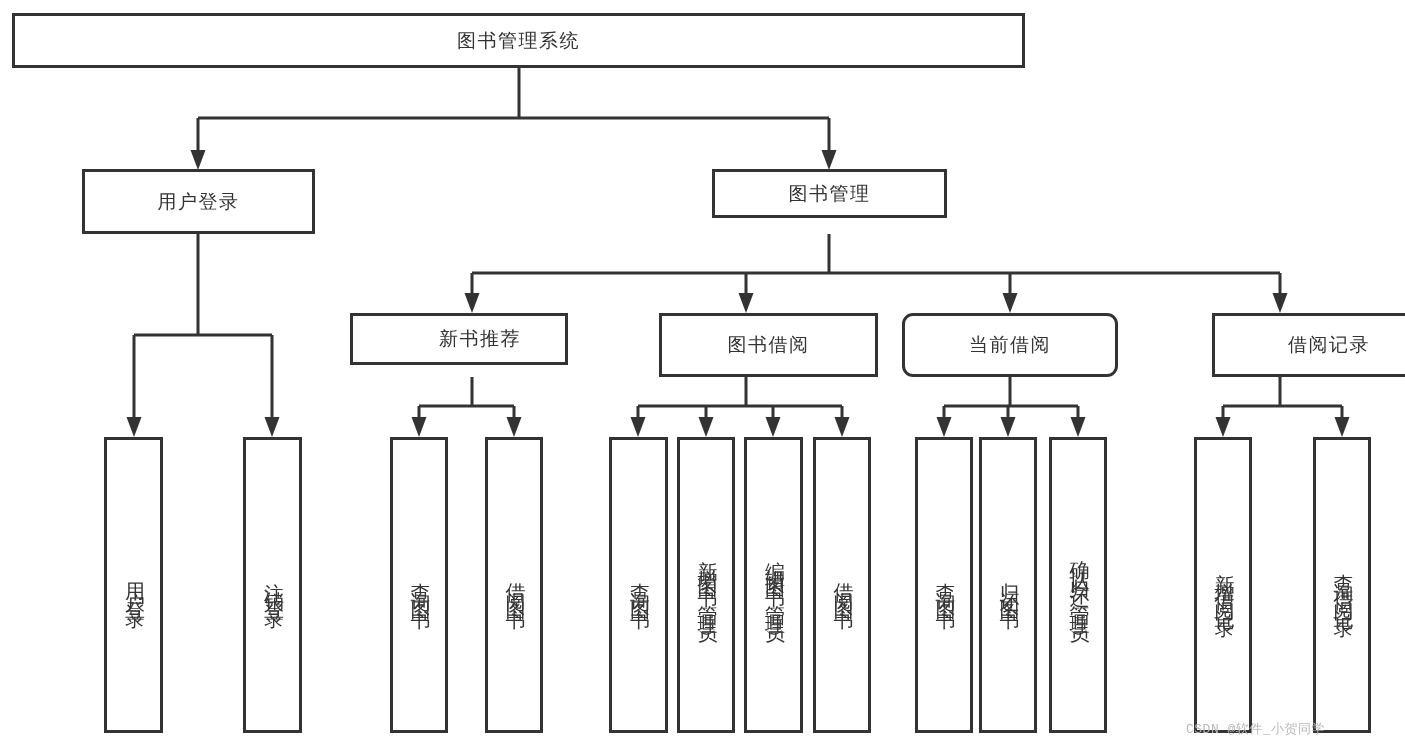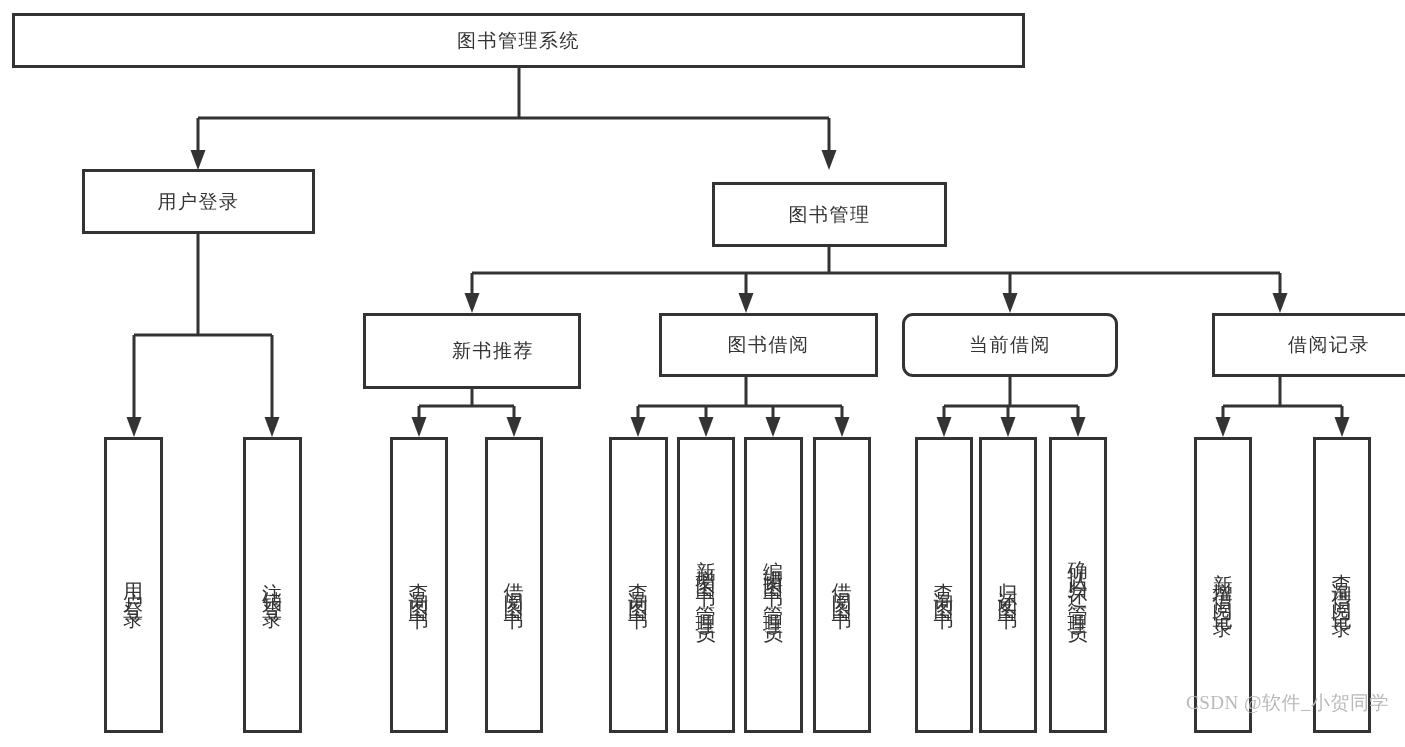--- a/index.html
+++ b/index.html
@@ -1,39 +1,39 @@
 <!DOCTYPE html>
 <html style="--line: #333333; --text: #333333; --canvas: #ffffff; --watermark: #b9b9b9;"><head>
 <meta charset="utf-8">
 <style>
   html,body { margin:0; padding:0; background:#ffffff; }
   .canvas {
     position:relative; width:1405px; height:747px;
     background:var(--canvas,#ffffff);
     color:var(--text,#333333);
-    font-family:Liberation Serif, serif;
+    font-family:Liberation Mono, monospace;
     overflow:hidden;
   }
   svg.connectors { position:absolute; left:0; top:0; width:1405px; height:747px; }
   svg.connectors path { stroke:var(--line,#333333); stroke-width:3; fill:none; }
   svg.connectors polygon { fill:var(--line,#333333); stroke:none; }
   .node {
     position:absolute; box-sizing:border-box;
     border:3px solid var(--line,#333333); background:#ffffff;
     display:flex; align-items:center; justify-content:center;
     text-align:center;
   }
   .h-node { font-size:19px; letter-spacing:1.5px; }
   .v-node {
     writing-mode:vertical-rl; text-orientation:mixed;
     font-size:20px; letter-spacing:9px; line-height:1.1;
   }
   .watermark {
-    position:absolute; left:1186px; top:690px; z-index:5;
-    font-size:19px; letter-spacing:0.5px;
+    position:absolute; left:1186px; top:720px; z-index:5;
+    font-size:13px; letter-spacing:0.5px;
     color:var(--watermark,#b9b9b9); white-space:nowrap;
   }
 </style>
 </head>
 <body>
 
 <div class="canvas">
 
   <svg class="connectors" viewBox="0 0 1405 747" aria-hidden="true">
 
@@ -81,23 +81,23 @@
     <g>
       <path d="M1280 377 V406 M1223 406 H1342 M1223 406 V417 M1342 406 V417"></path>
       <polygon points="1215.5,417 1230.5,417 1223,437"></polygon>
       <polygon points="1334.5,417 1349.5,417 1342,437"></polygon>
     </g>
   </svg>
 
   <div class="node h-node" style="left:12px; top:13px; width:1013px; height:55px;">图书管理系统</div>
 
   <div class="node h-node" style="left:82px; top:169px; width:233px; height:65px;">用户登录</div>
-  <div class="node h-node" style="left:712px; top:169px; width:235px; height:65px;margin-top:13px;">图书管理</div>
+  <div class="node h-node" style="left:712px; top:169px; width:235px; height:49px;">图书管理</div>
 
-  <div class="node h-node" style="left:363px; top:313px; width:218px; height:76px;padding-left:42px;">新书推荐</div>
+  <div class="node h-node" style="left:350px; top:313px; width:218px; height:52px;padding-left:42px;">新书推荐</div>
   <div class="node h-node" style="left:637px; top:313px; width:219px; height:64px;margin-left:22px;">图书借阅</div>
   <div class="node h-node" style="left:902px; top:313px; width:216px; height:64px;border-radius:11px;">当前借阅</div>
   <div class="node h-node" style="left:1164px; top:313px; width:234px; height:64px;margin-left:48px;">借阅记录</div>
 
   <div class="node v-node" style="left:104px; top:437px; width:59px; height:296px;">用户登录</div>
   <div class="node v-node" style="left:243px; top:437px; width:59px; height:296px;">注销登录</div>
 
   <div class="node v-node" style="left:390px; top:437px; width:58px; height:296px;">查询图书</div>
   <div class="node v-node" style="left:485px; top:437px; width:58px; height:296px;">借阅图书</div>
 

